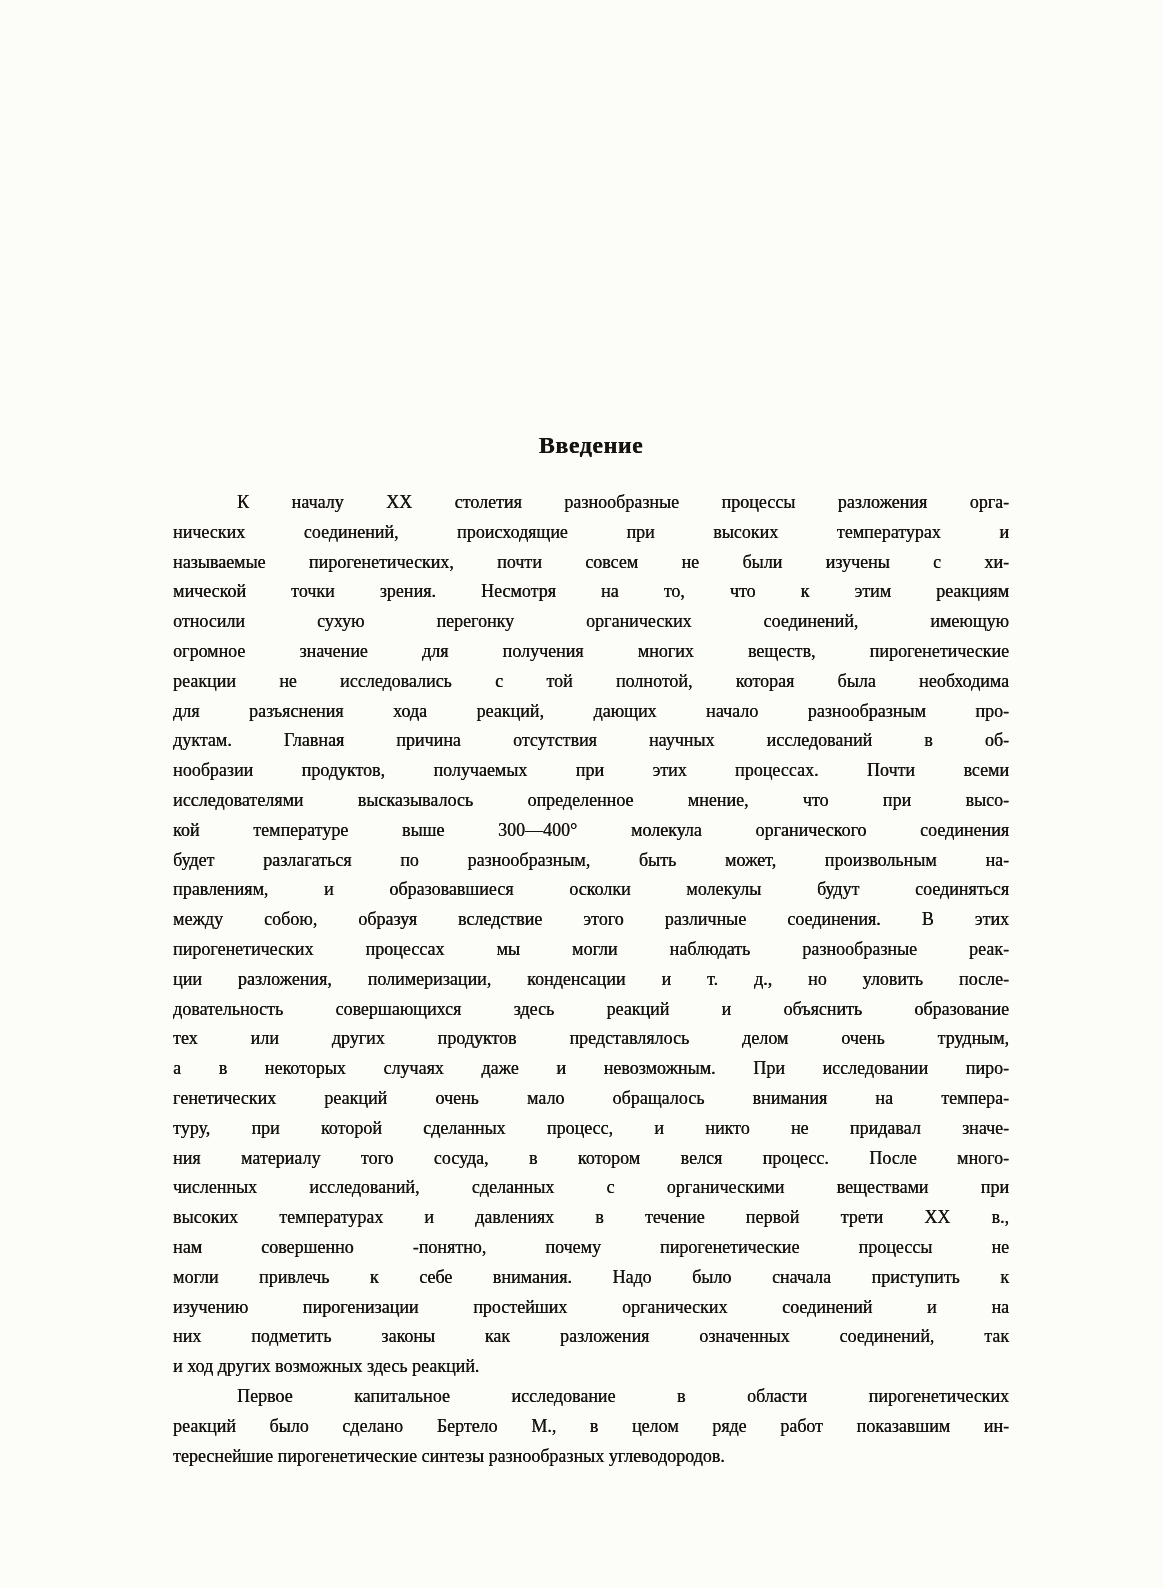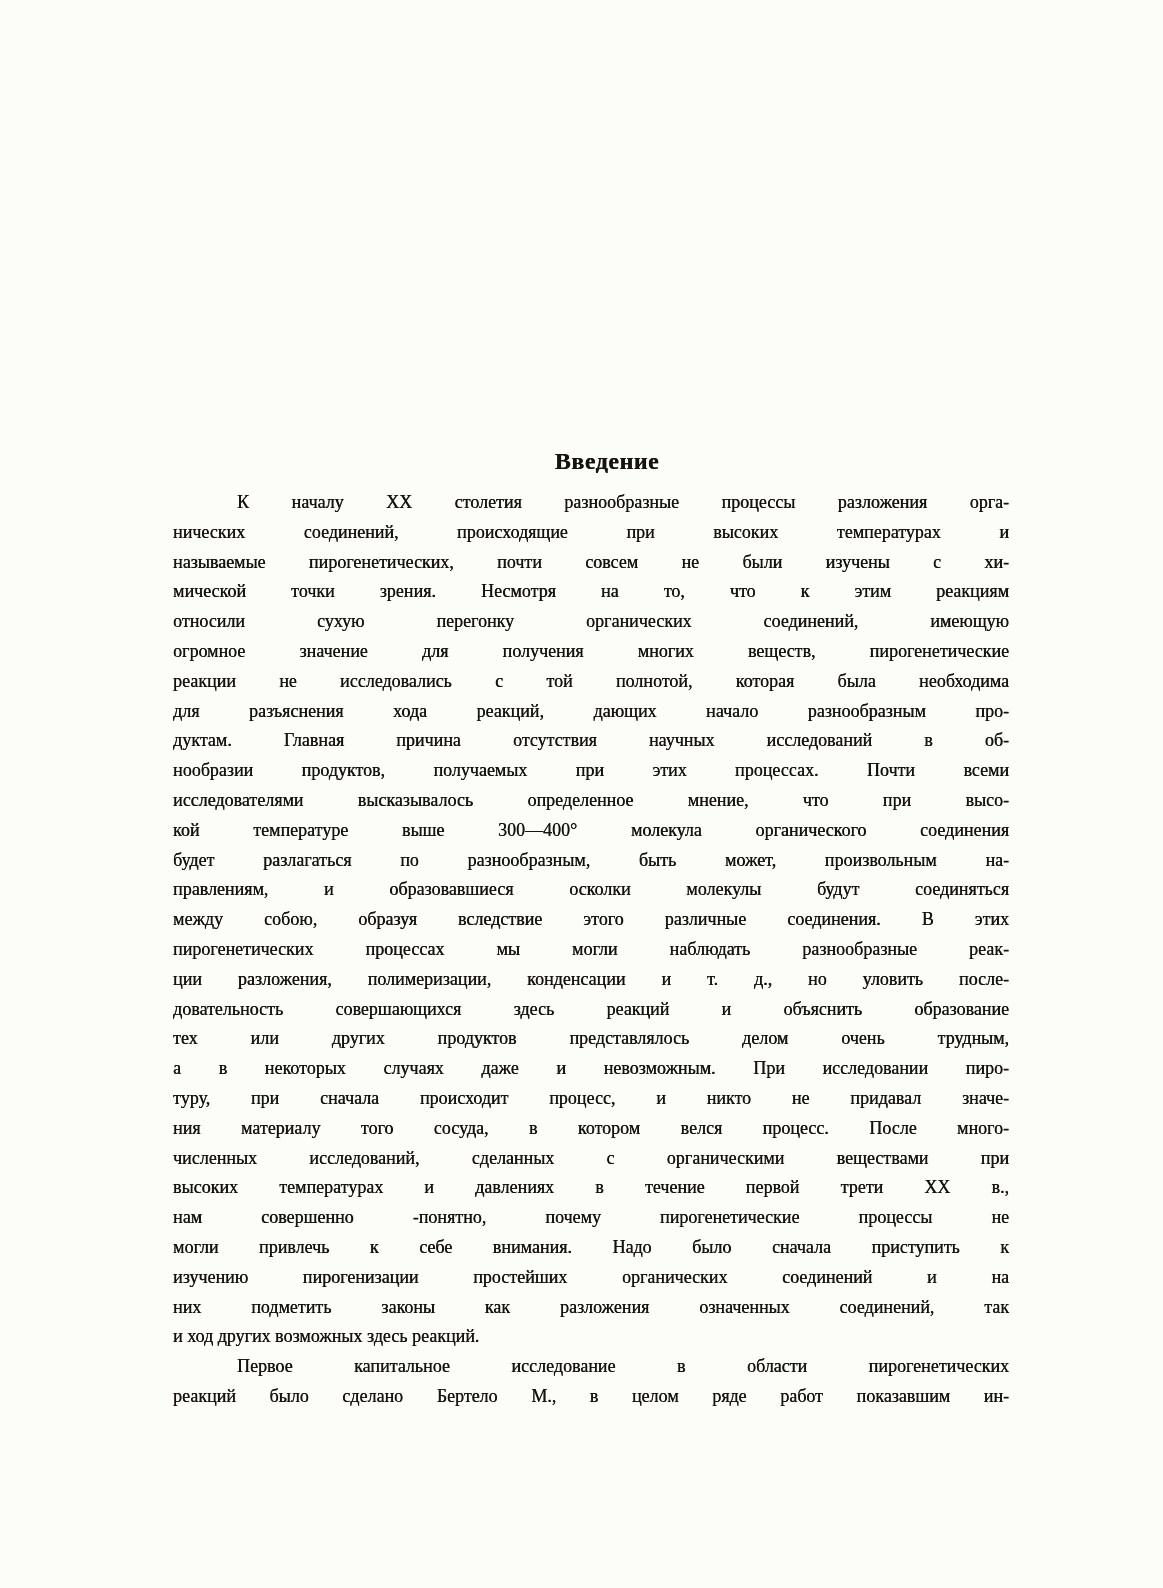--- a/index.html
+++ b/index.html
@@ -15,21 +15,21 @@
     background: var(--paper, #fcfcfa);
     overflow: hidden;
     font-family: "Liberation Serif", "DejaVu Serif", serif;
     color: var(--ink, #17130f);
   }
   .title {
     position: absolute;
     top: 432px;
     left: 173px;
     width: 836px;
-    margin: 16px;
+    margin: 0;
     text-align: center;
     font-size: 24px;
     font-weight: bold;
     letter-spacing: 0.5px;
     
     text-shadow: 0.3px 0 0 currentColor;
   }
   .text-block {
     position: absolute;
     top: 488px;
@@ -78,28 +78,30 @@
         <div class="line">исследователями высказывалось определенное мнение, что при высо-</div>
         <div class="line">кой температуре выше 300—400° молекула органического соединения</div>
         <div class="line">будет разлагаться по разнообразным, быть может, произвольным на-</div>
         <div class="line">правлениям, и образовавшиеся осколки молекулы будут соединяться</div>
         <div class="line">между собою, образуя вследствие этого различные соединения. В этих</div>
         <div class="line">пирогенетических процессах мы могли наблюдать разнообразные реак-</div>
         <div class="line">ции разложения, полимеризации, конденсации и т. д., но уловить после-</div>
         <div class="line">довательность совершающихся здесь реакций и объяснить образование</div>
         <div class="line">тех или других продуктов представлялось делом очень трудным,</div>
         <div class="line">а в некоторых случаях даже и невозможным. При исследовании пиро-</div>
-        <div class="line">туру, при сначала происходит процесс, и никто не придавал значе-</div>
+        <div class="line">генетических реакций очень мало обращалось внимания на темпера-</div>
+        <div class="line">туру, при которой сделанных процесс, и никто не придавал значе-</div>
         <div class="line">ния материалу того сосуда, в котором велся процесс. После много-</div>
         <div class="line">численных исследований, сделанных с органическими веществами при</div>
         <div class="line">высоких температурах и давлениях в течение первой трети XX в.,</div>
         <div class="line">нам совершенно -понятно, почему пирогенетические процессы не</div>
         <div class="line">могли привлечь к себе внимания. Надо было сначала приступить к</div>
         <div class="line">изучению пирогенизации простейших органических соединений и на</div>
         <div class="line">них подметить законы как разложения означенных соединений, так</div>
         <div class="line last">и ход других возможных здесь реакций.</div>
       </div>
     <div class="paragraph">
         <div class="line first">Первое капитальное исследование в области пирогенетических</div>
         <div class="line">реакций было сделано Бертело М., в целом ряде работ показавшим ин-</div>
+        <div class="line last">тереснейшие пирогенетические синтезы разнообразных углеводородов.</div>
       </div>
   </div>
 </div>
 
 </body></html>

